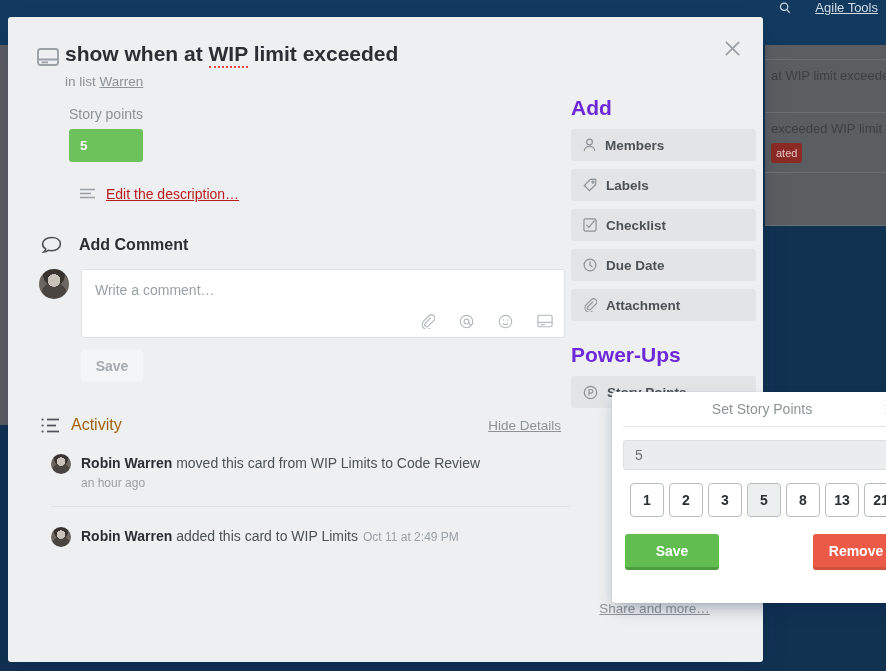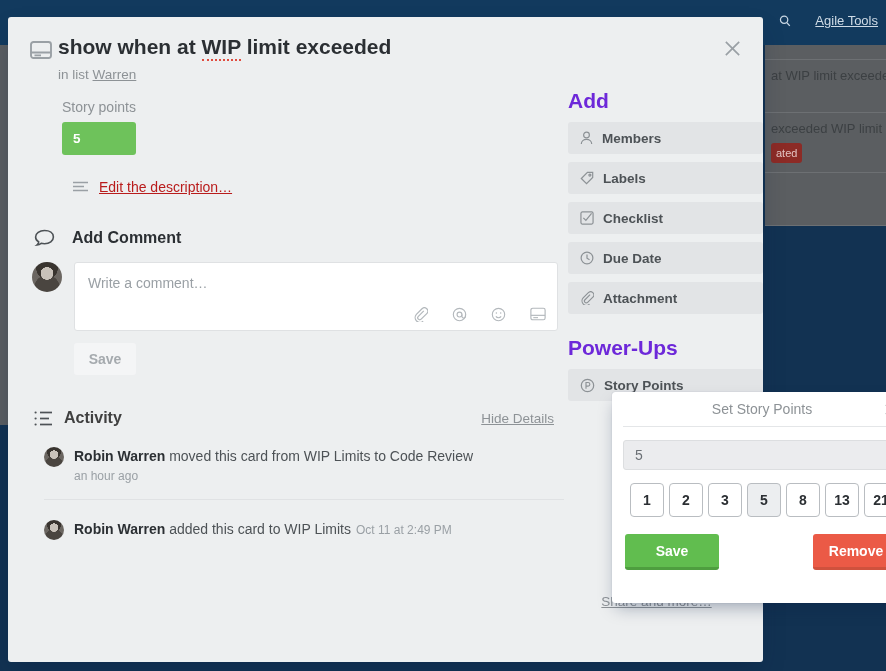--- a/index.html
+++ b/index.html
@@ -11,21 +11,21 @@
   }
   body { background: #123252; position: relative; }
 
   
   #board-bg { position: absolute; inset: 0; background: #123252; }
   .bg-topbar {
     position: absolute; top: 0; left: 0; right: 0; height: 45px;
     background: #123a5e;
   }
   .bg-topbar-right {
-    position: absolute; right: 8px; top: 13px;
+    position: absolute; right: 8px; top: 0;
     display: flex; align-items: center; gap: 23px;
     color: #c9d7e4; font-size: 13px;
   }
   .bg-topbar-right .label {
     text-decoration: underline; color: #cfdbe6;
   }
   .bg-list {
     position: absolute; top: 45px; left: 765px; width: 125px;
     background: #5b5e61;
     padding: 0;
@@ -64,21 +64,21 @@
     box-shadow: 0 12px 24px -6px rgba(9,30,66,.35);
     overflow: hidden;
   }
   .modal-close {
     position: absolute; right: 14px; top: 14px;
     width: 34px; height: 34px;
     display: flex; align-items: center; justify-content: center;
     color: #8d9296; font-size: 26px; line-height: 1;
     cursor: pointer; font-weight: 300;
   }
-  .modal-body { display: flex; padding: 0; }
+  .modal-body { display: flex; padding: 7px; }
   .modal-main { width: 560px; padding: 0 0 0 0; }
   .modal-side { width: 195px; padding-top: 72px; }
 
   
   .card-header {
     display: flex; padding: 17px 0 0 22px;
   }
   .card-header-icon {
     width: 28px; padding-top: 7px; color: #9aa0a5; flex: none;
   }
@@ -155,21 +155,21 @@
     color: #a5aaae; font-size: 14px; font-weight: bold;
     display: flex; align-items: center; justify-content: center;
     cursor: pointer;
   }
 
   
   .activity-head {
     display: flex; align-items: center;
     margin-top: 34px; margin-left: 26px; width: 520px;
   }
-  .activity-head .t { font-size: 16px; font-weight: bold; color: #404040; margin-left: 11px; text-align: center; }
+  .activity-head .t { font-size: 16px; font-weight: normal; color: #a16207; margin-left: 11px; text-align: center; }
   .hide-details {
     margin-left: auto; font-size: 13.5px; color: #8d9296;
     text-decoration: underline; cursor: pointer;
   }
   .act-item {
     display: flex; margin-left: 36px; margin-top: 20px;
     width: 520px; gap: 10px;
   }
   .act-body { font-size: 14px; color: #4d5256; line-height: 18px; }
   .act-body b { color: #2b2f33; }

